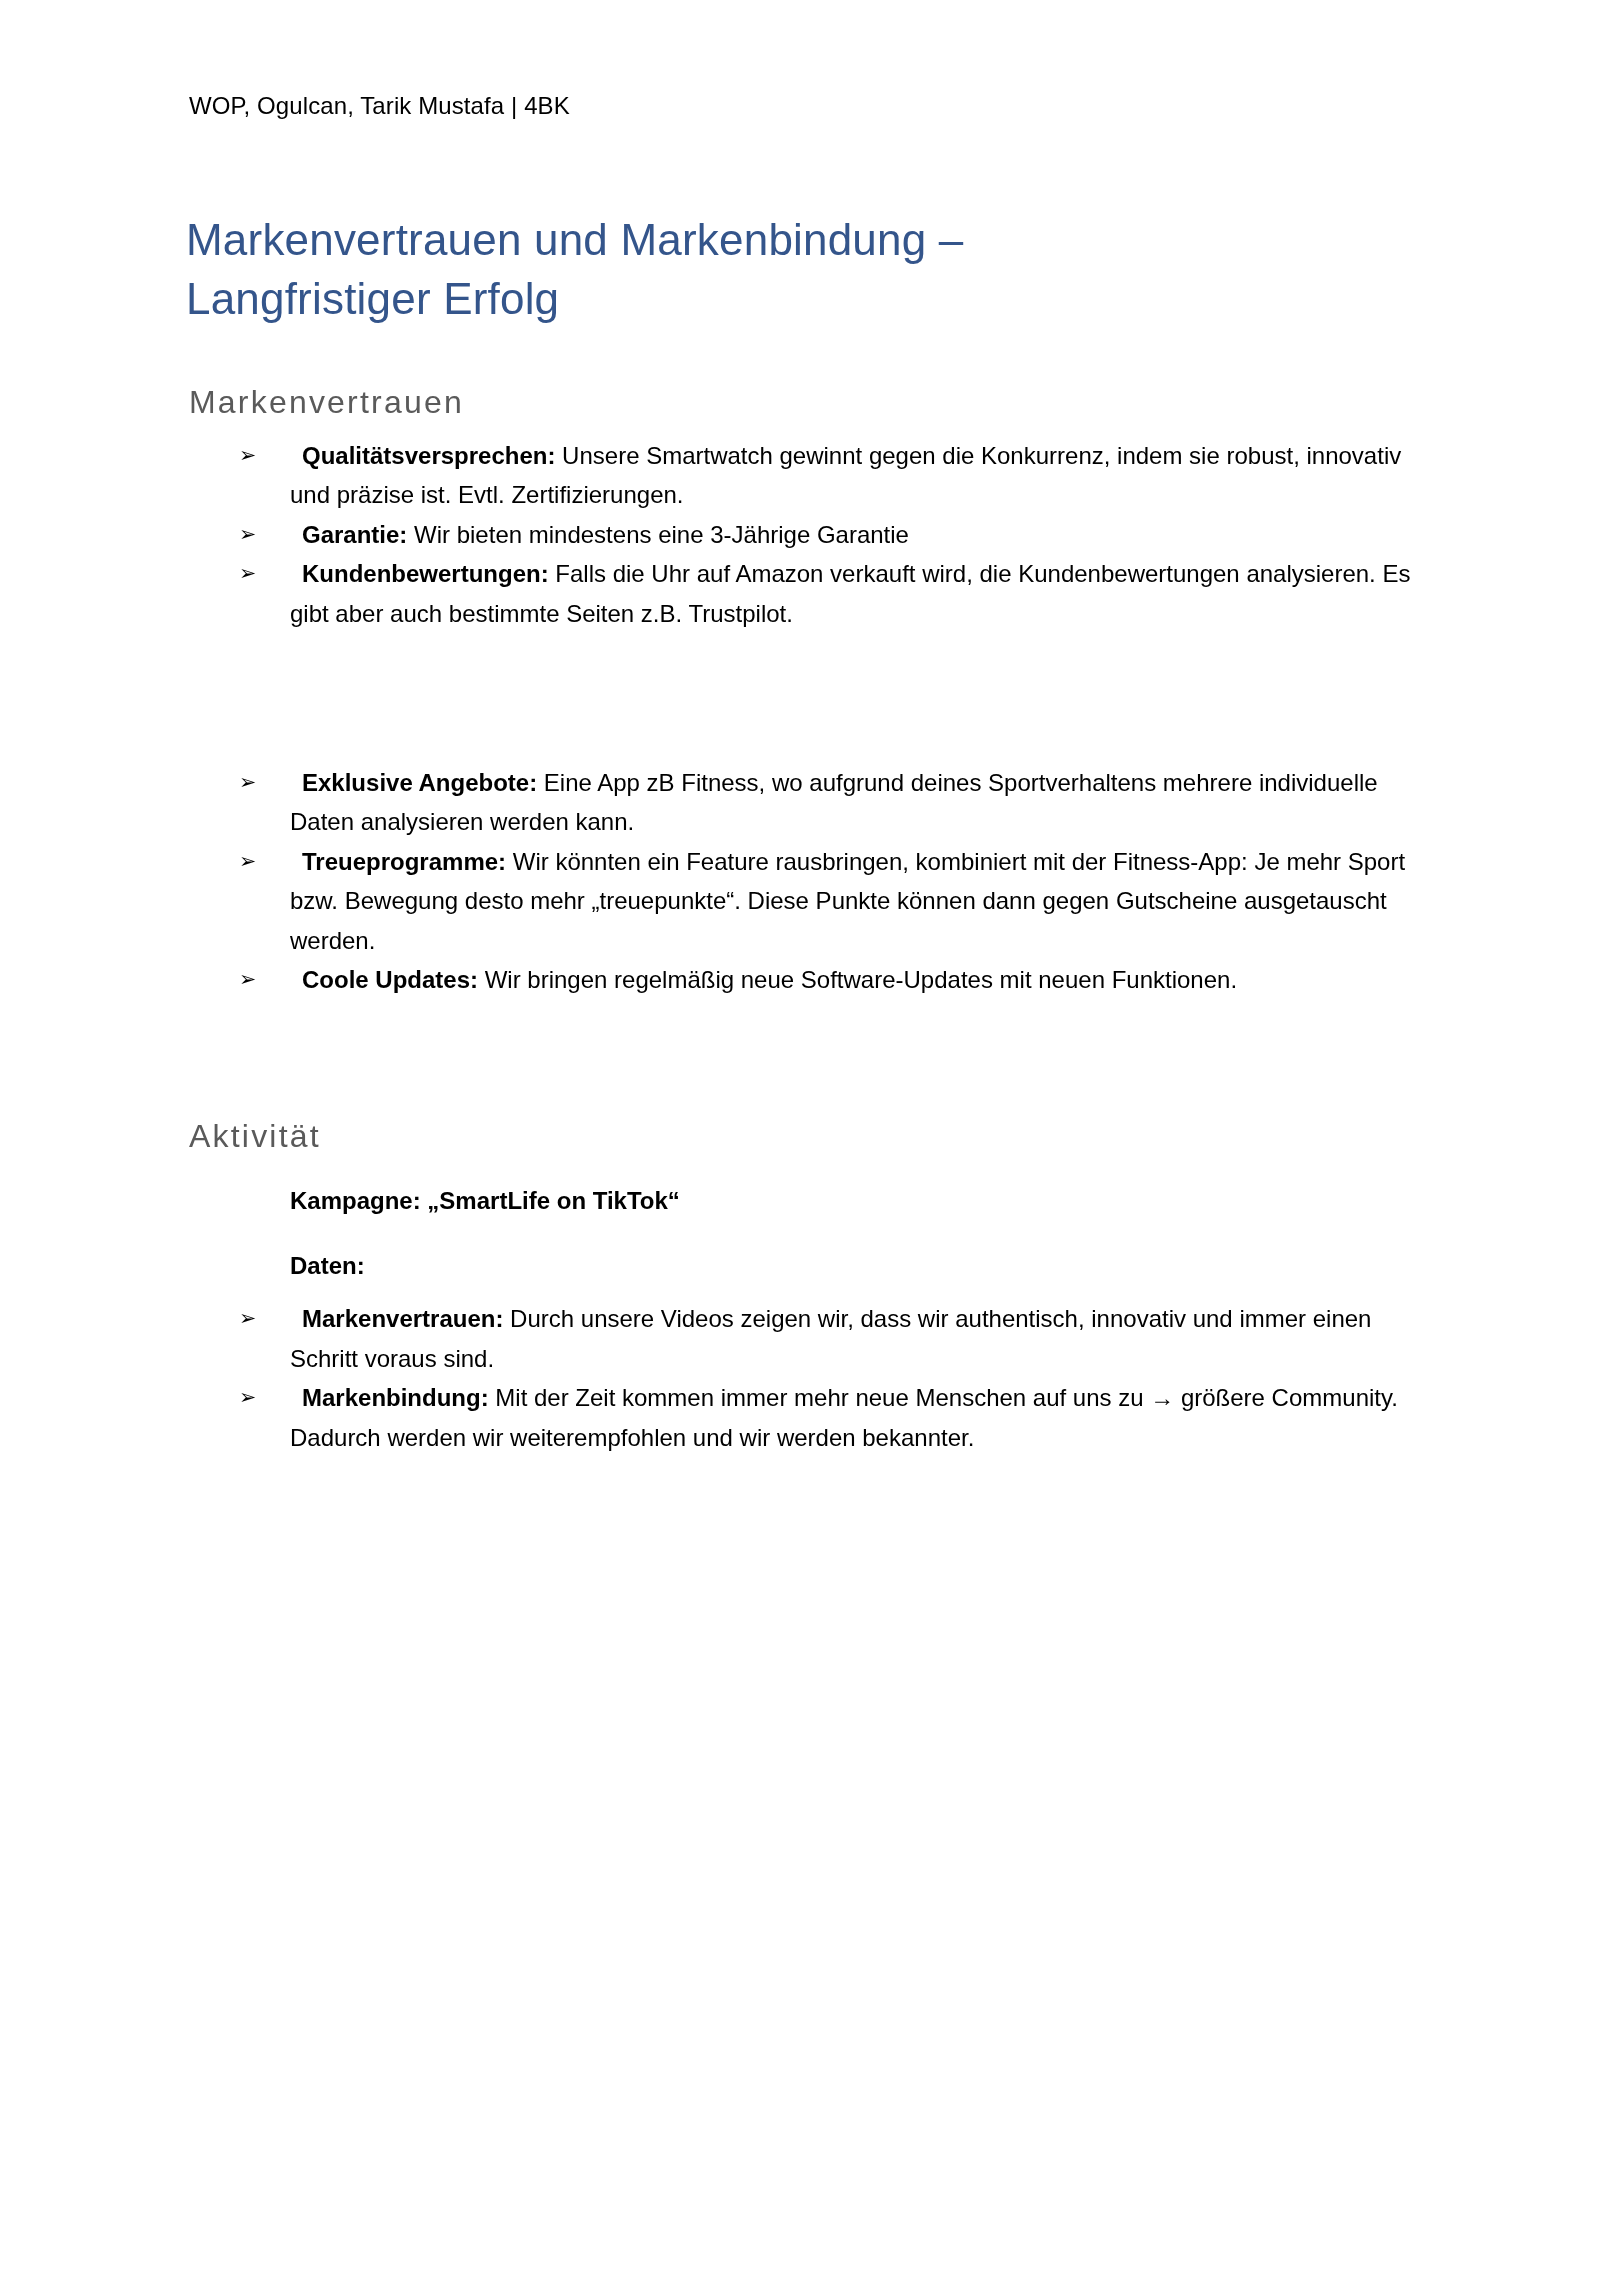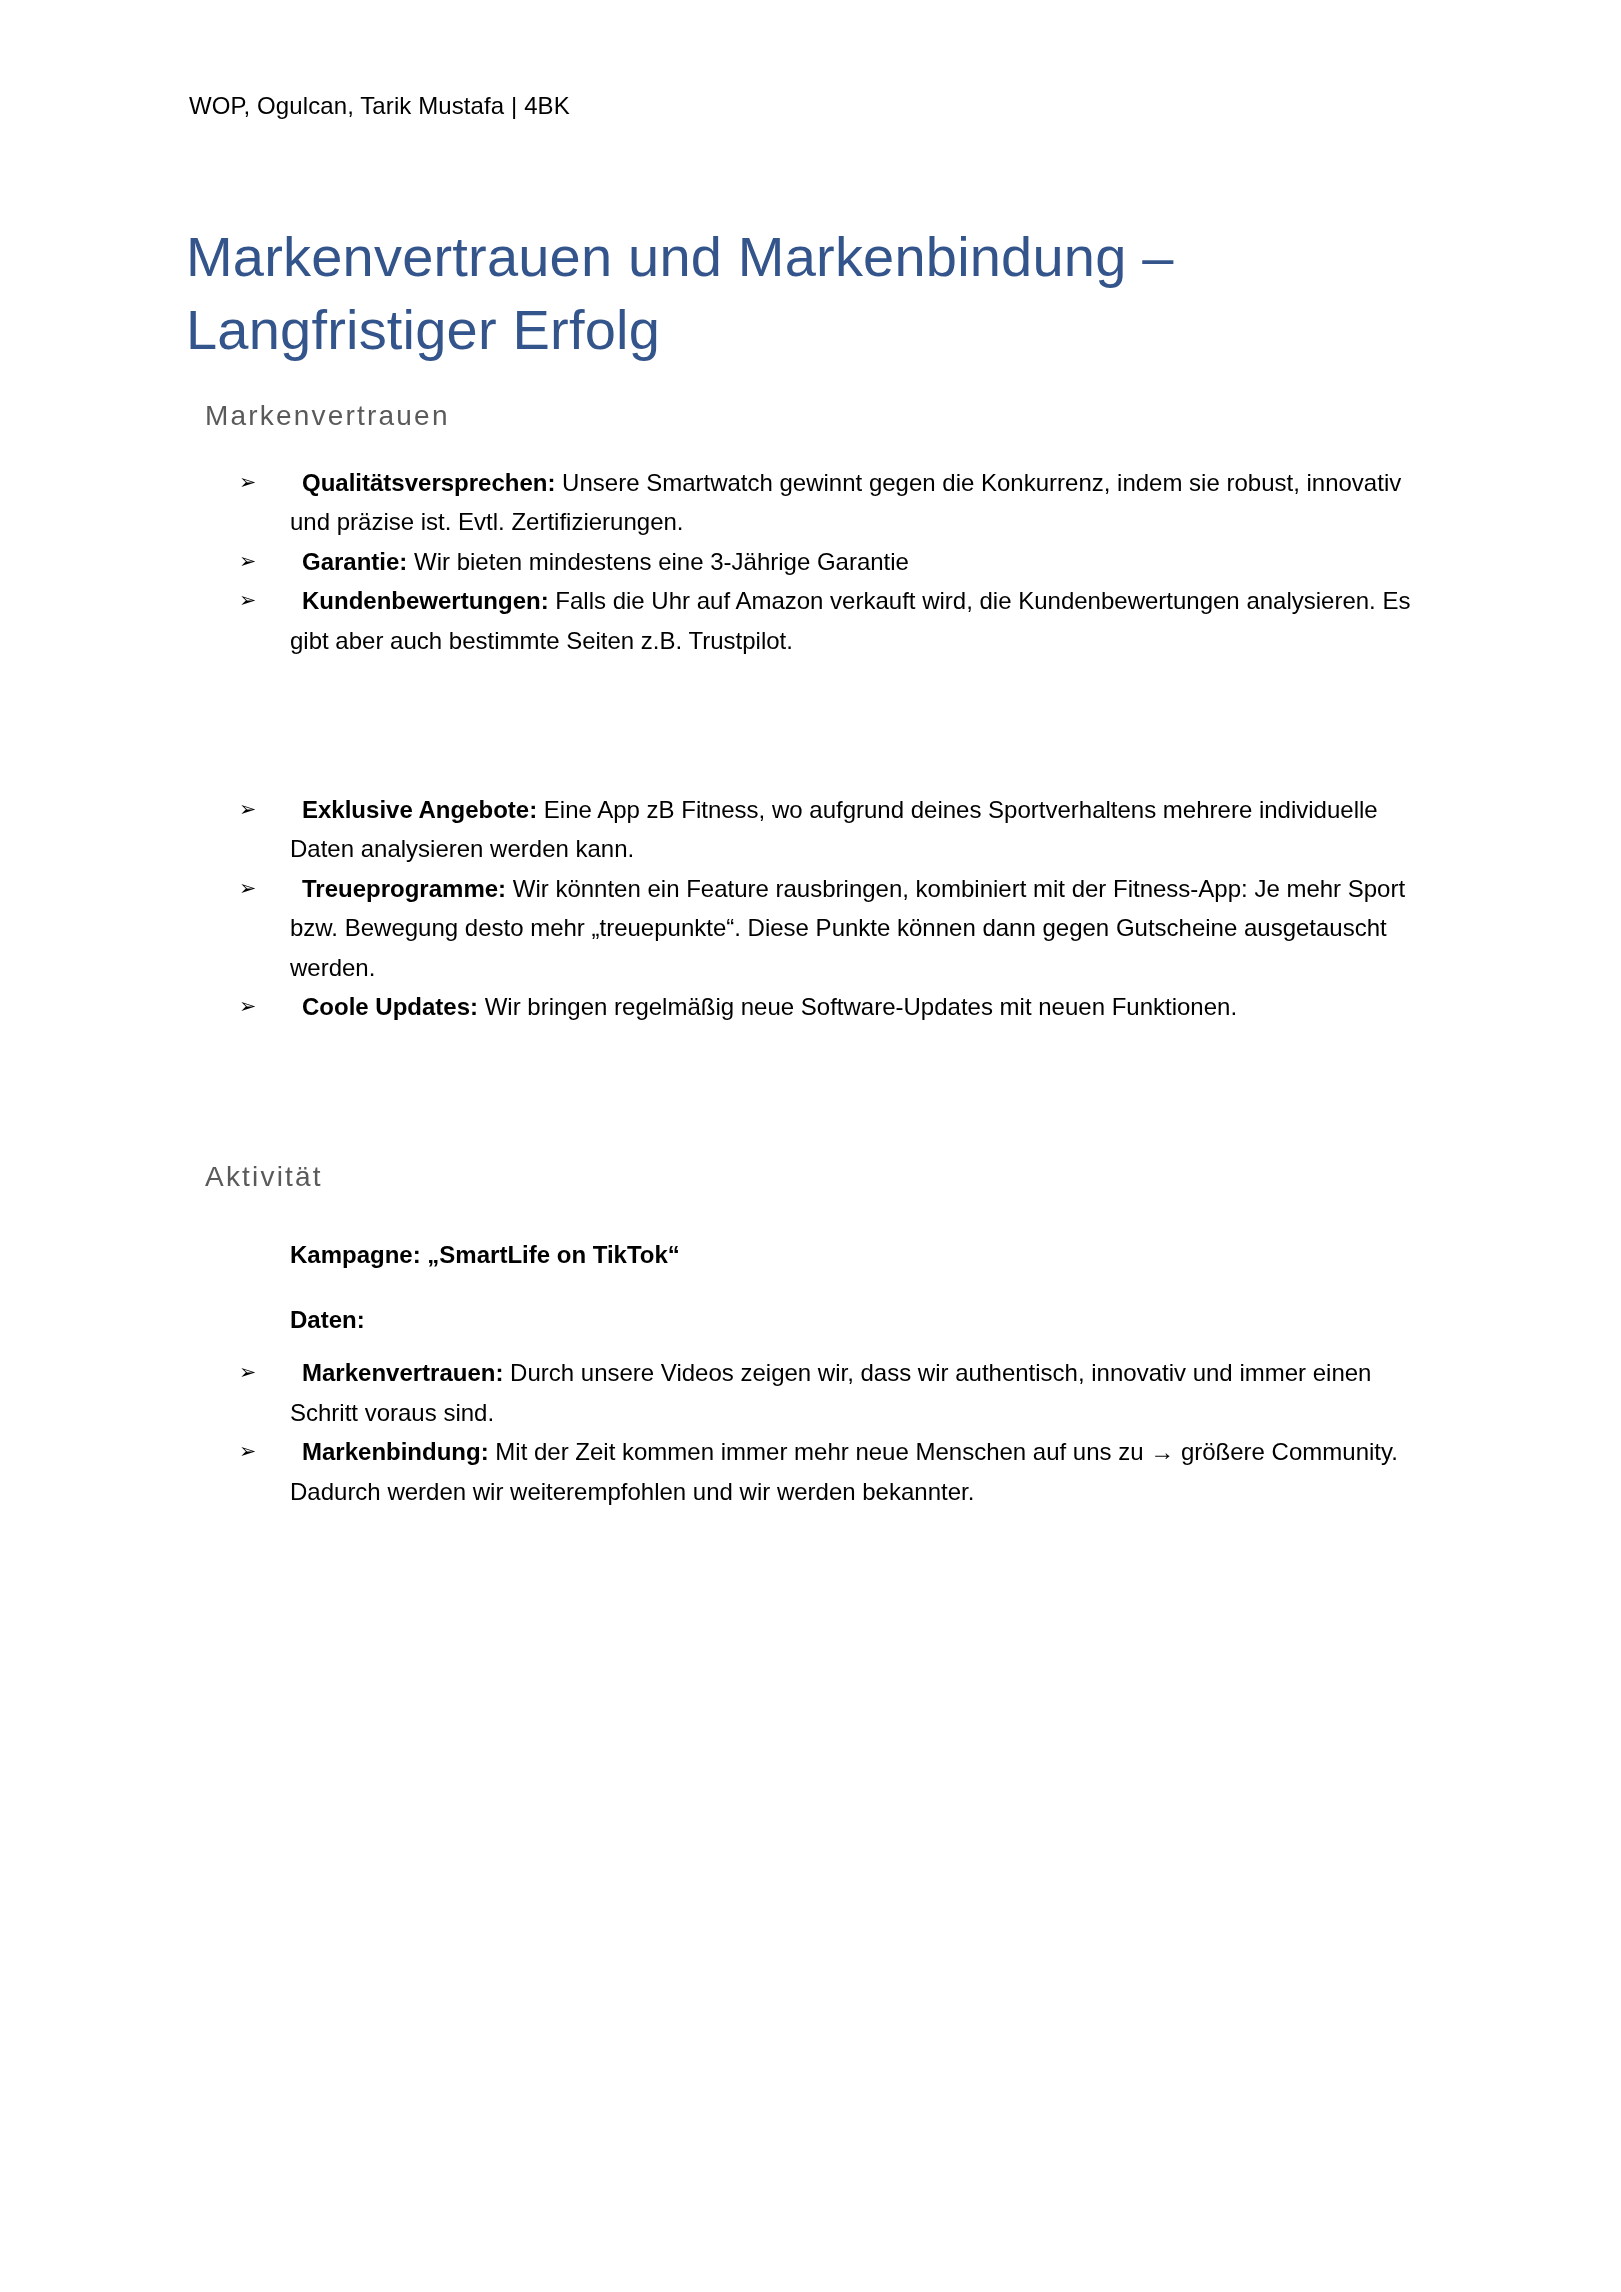--- a/index.html
+++ b/index.html
@@ -36,43 +36,43 @@
     letter-spacing: 0.1px;
     white-space: nowrap;
   }
 
   
   .doc-title {
     position: absolute;
     left: 186px;
     top: 182px;
     width: 990px;
-    font-size: 56px;
+    font-size: 44px;
     line-height: 1.32;
     font-weight: 400;
     color: #34558B;
     letter-spacing: 0.2px;
   }
 
   
   .content {
     position: absolute;
     left: 0;
     top: 382px;
     width: 1621px;
   }
 
   .section {
     position: relative;
   }
 
   h2.section-heading {
-    margin: 16px;
+    margin: 0;
     padding: 0;
-    font-size: 28px;
+    font-size: 32px;
     font-weight: 400;
     color: #5A5A5A;
     letter-spacing: 2.2px;
     line-height: 1.25;
     padding-left: 189px;
   }
 
   ul.bullets {
     list-style: none;
     margin: 0;

